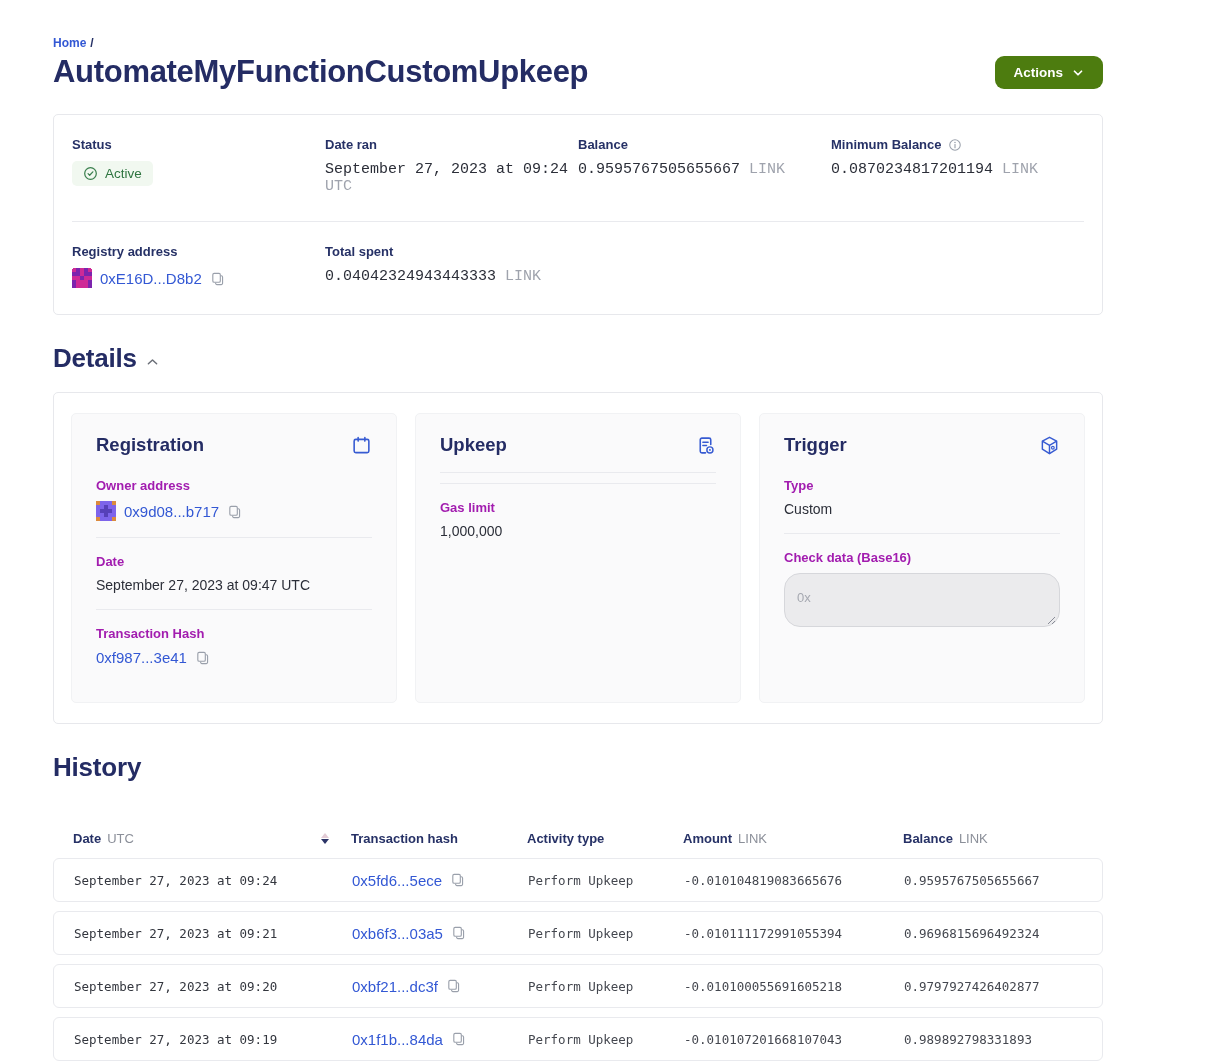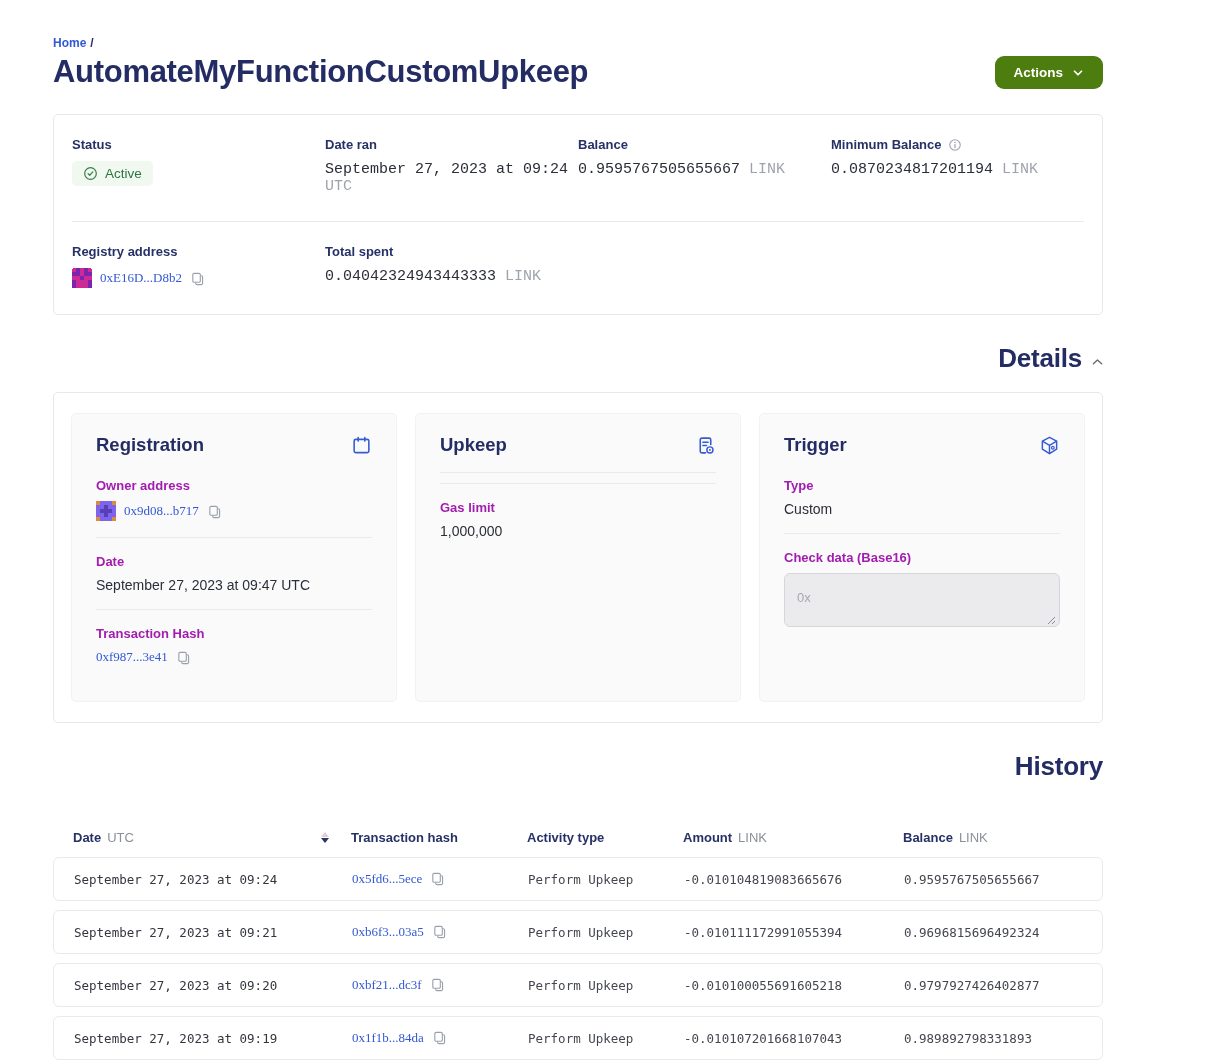--- a/index.html
+++ b/index.html
@@ -22,41 +22,41 @@
   .summary-row { display:grid; grid-template-columns:repeat(4,1fr); padding:22px 18px 26px 18px; }
   .summary-divider { border-top:1px solid #e9eaee; margin:0 18px; }
   .flabel { font-size:13px; font-weight:700; color:#263166; margin-bottom:9px; display:flex; align-items:center; gap:6px; }
   .fvalue { font-size:15px; color:#2b2e38;font-family:Liberation Mono, monospace; }
   .unit { color:#9fa3ad; }
   .badge { display:inline-flex; align-items:center; gap:7px; background:#f1f8f0; color:#2e7540;
     border-radius:5px; padding:5px 11px; font-size:13.5px; }
   .addr-row { display:flex; align-items:center; gap:8px; }
   .identicon { width:20px; height:20px; border-radius:4px; flex:0 0 auto; }
   .hash-link { color:#3358d4; text-decoration:none; cursor:pointer;
-    font-family:Liberation Serif, serif; font-size:13px; }
+    font-family:Liberation Sans, sans-serif; font-size:15px; }
   .copy-btn { display:inline-flex; cursor:pointer; background:none; border:none; padding:0; }
 
   
   .section-heading { display:flex; align-items:center; gap:10px; margin-top:28px;
-    font-size:26px; font-weight:700; color:#242c64; letter-spacing:-0.2px;justify-content:flex-end; }
+    font-size:26px; font-weight:700; color:#242c64; letter-spacing:-0.2px; }
   .collapse-toggle { background:none; border:none; cursor:pointer; display:inline-flex; margin-top:6px; }
 
   
   .details-container { margin-top:18px; border:1px solid #e7e8ec; border-radius:5px; padding:20px 17px; 
     display:grid; grid-template-columns:repeat(3,1fr); gap:18px; background:#fff; }
   .detail-card { background:#fafafb; border:1px solid #f1f2f4; border-radius:5px; padding:20px 24px 22px 24px; }
   .card-head { display:flex; align-items:center; justify-content:space-between; margin-bottom:16px; }
   .card-head h3 { font-size:18.5px; font-weight:700; color:#242c64; }
   .card-section { padding:6px 0 14px 0; }
   .card-divider { border-top:1px solid #e9eaee; margin:2px 0 10px 0; }
   .clabel { font-size:13px; font-weight:700; color:#a21caf; margin-bottom:8px; }
   .cvalue { font-size:14px; color:#2b2e38; }
   .mono { font-family:"DejaVu Sans Mono", monospace; font-size:12.5px; color:#33363e; }
   .checkdata-wrap { position:relative; margin-top:4px; }
-  .checkdata { width:100%; height:54px; background:#ebebed; border:1px solid #d6d7db; border-radius:6px;
+  .checkdata { width:100%; height:54px; background:#ebebed; border:1px solid #d6d7db; border-radius:16px;
     padding:16px 12px; font-size:13px; font-family:"Liberation Sans",sans-serif; color:#8b5cf6; resize:none; }
   .checkdata::placeholder { color:#a6a9b1; }
   .grip { position:absolute; right:4px; bottom:6px; pointer-events:none; }
 
   
   .thead, .trow { display:grid; grid-template-columns:278px 176px 156px 220px 1fr; align-items:center; padding:0 20px; }
   .thead { margin-top:35px; height:40px; }
   .th { font-size:13px; font-weight:700; color:#263166; display:flex; align-items:center; gap:6px; }
   .th .unit { font-weight:400; color:#8b8f99; }
   .th-date { cursor:pointer; }

